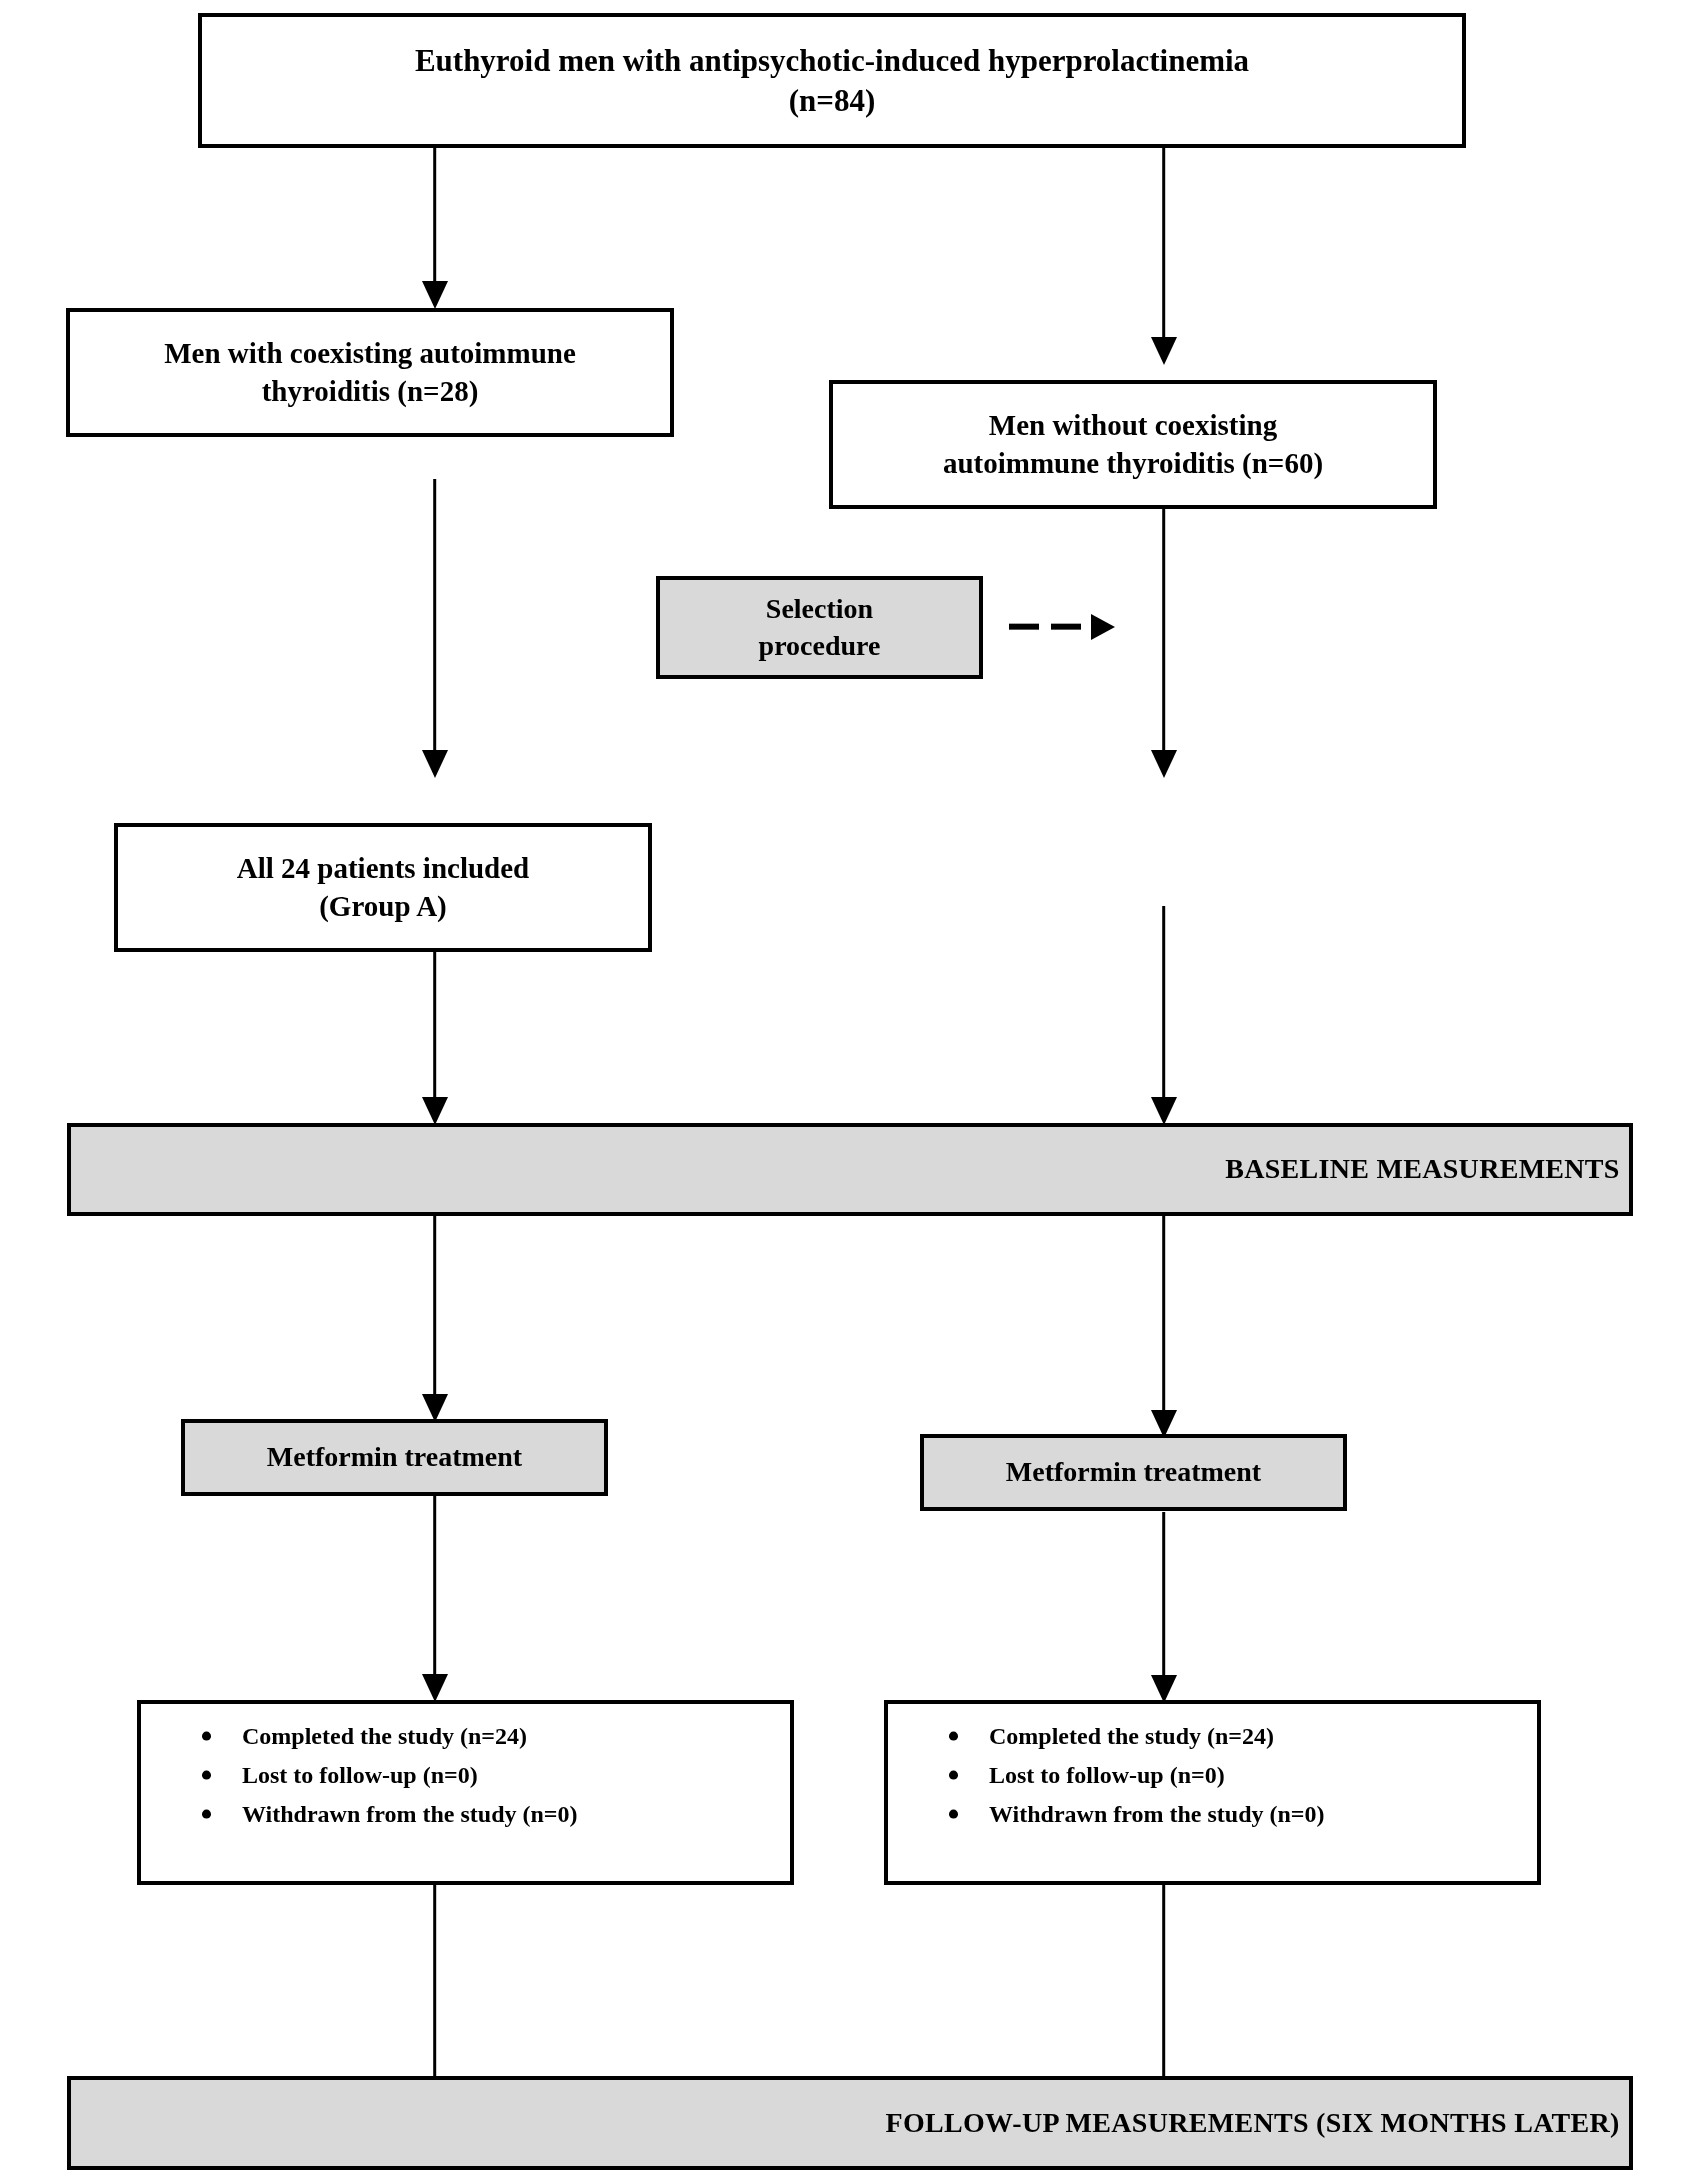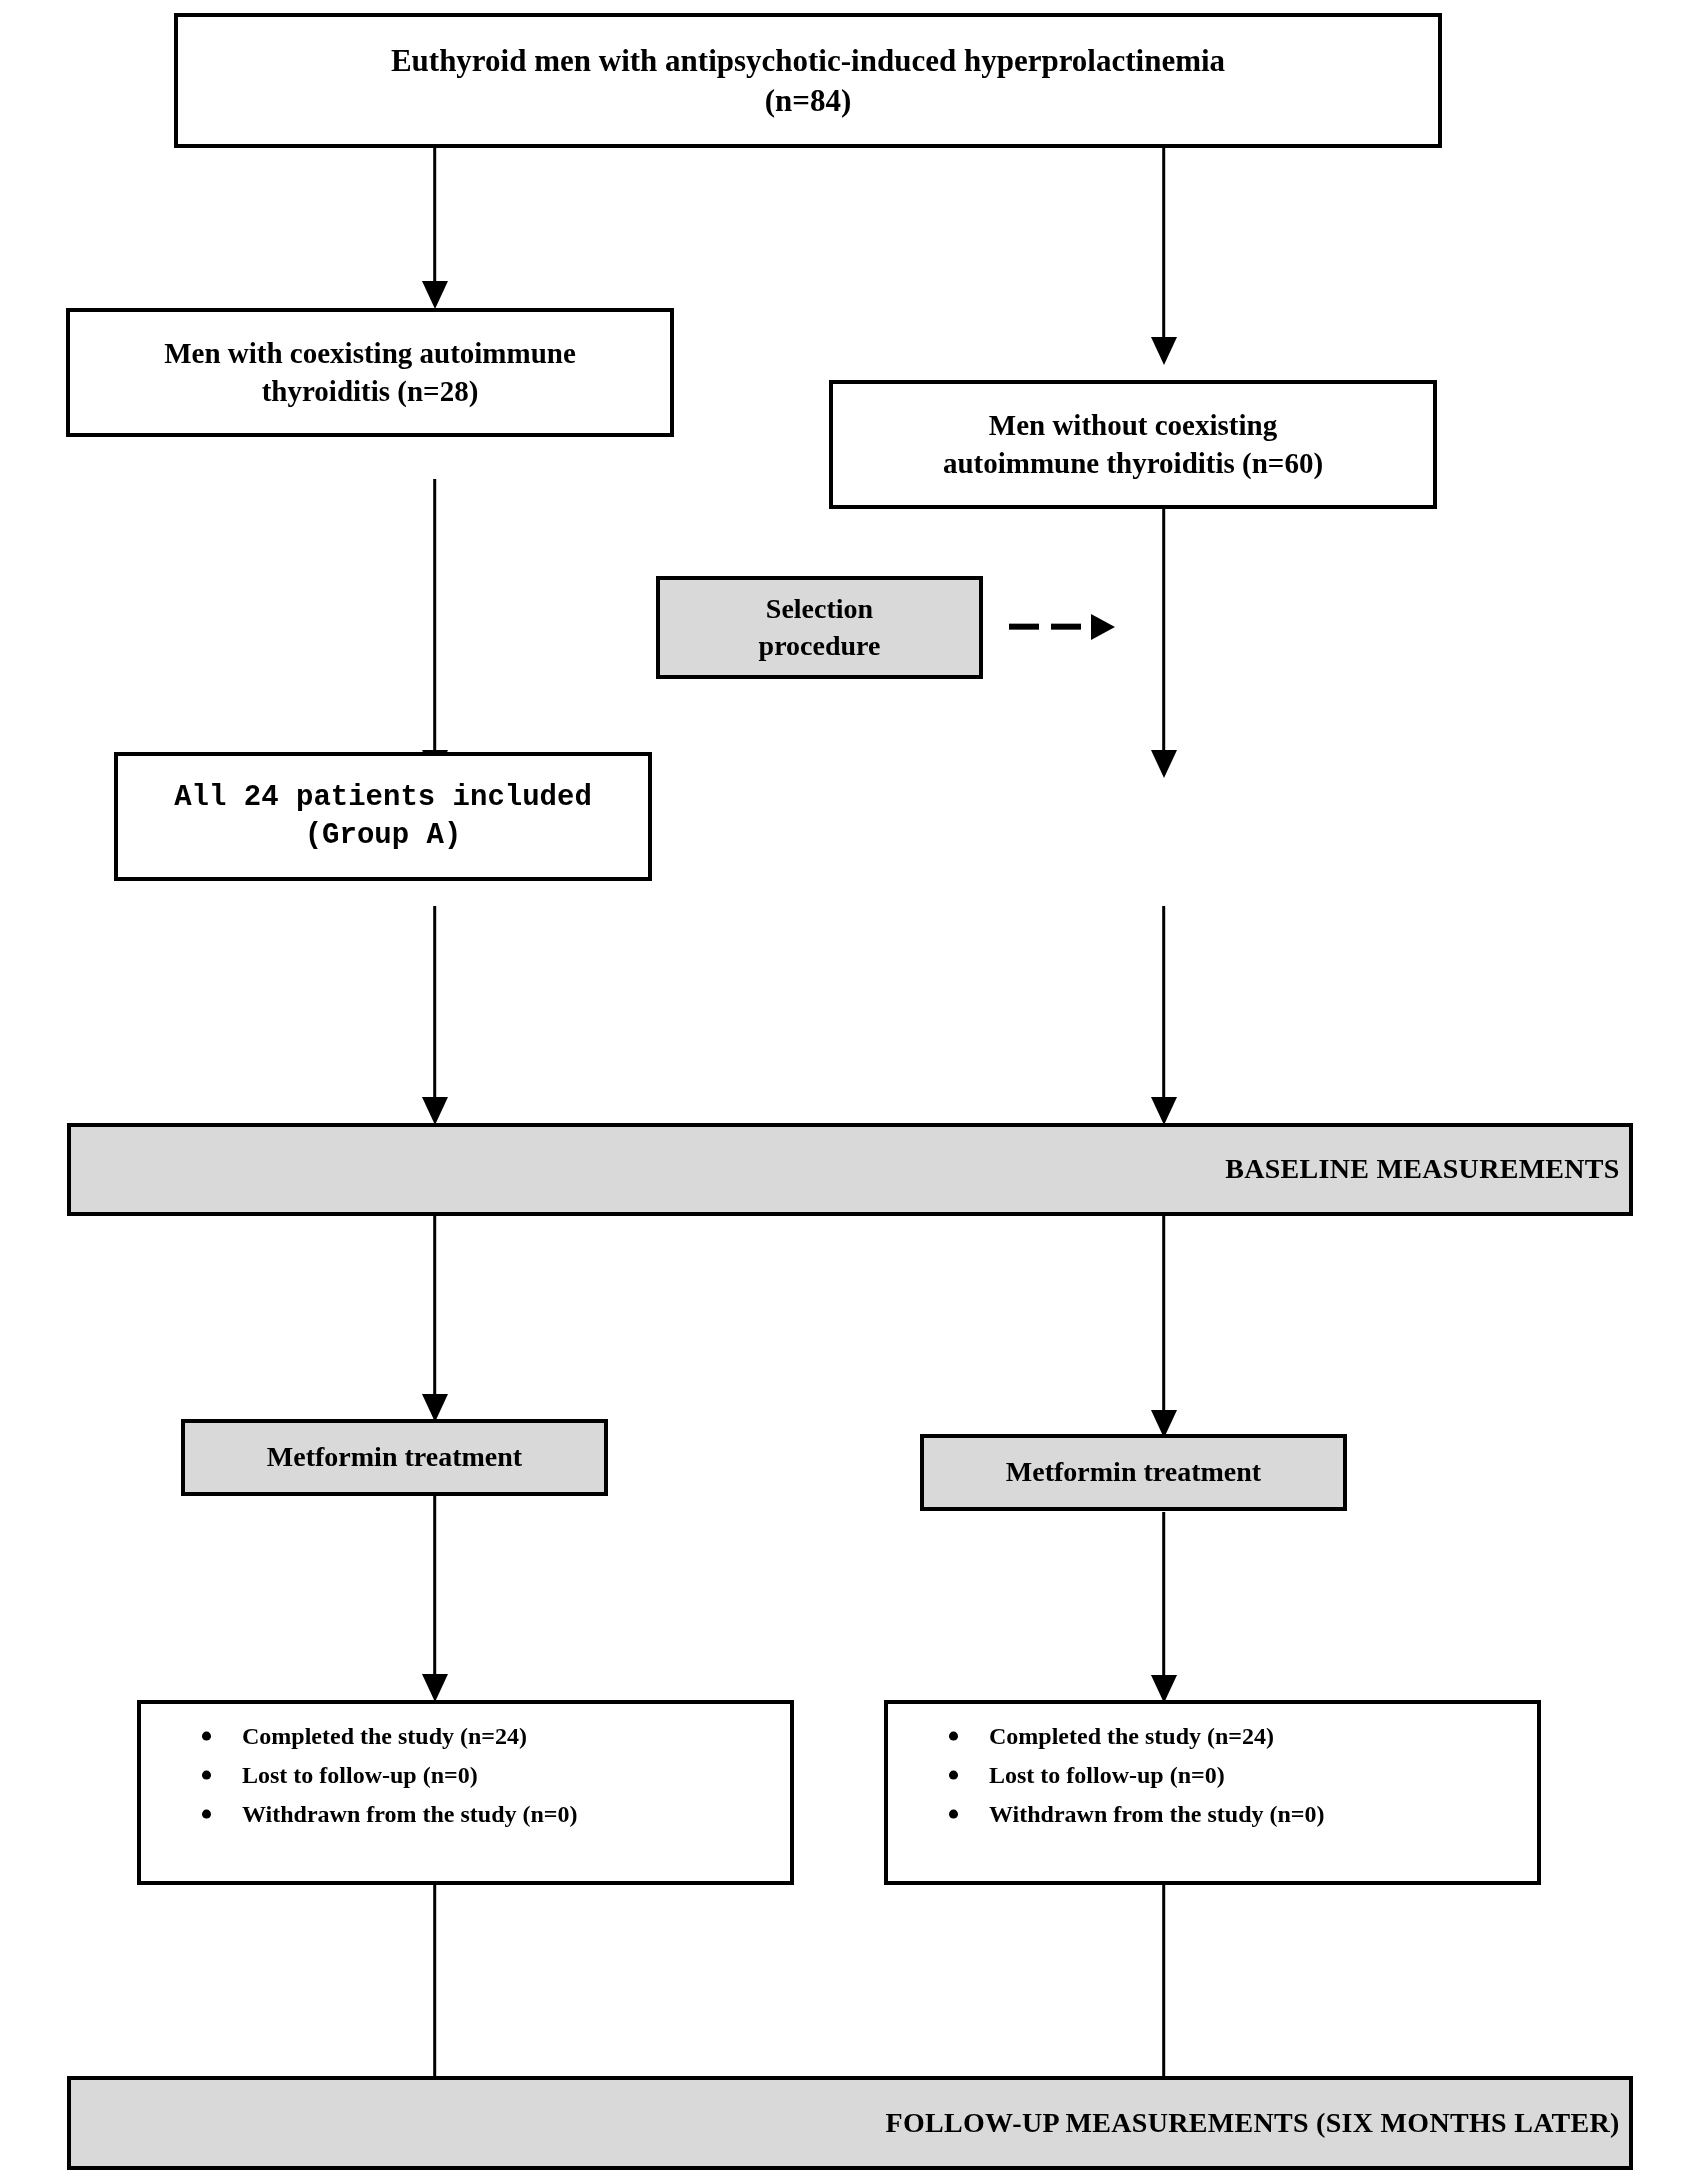--- a/index.html
+++ b/index.html
@@ -37,21 +37,21 @@
   .node.gray {
     background: #d9d9d9;
   }
   .node .txt {
     display: block;
     padding: 0 9.3px;
     white-space: pre-line;
   }
 
   
-  .f-title   { font-size: 31px; }
+  .f-title   { font-size: 31px; margin-left: 24px; }
   .f-body    { font-size: 29px; }
   .f-bar     { font-size: 28px; letter-spacing: 0.3px; justify-content: flex-end; }
   .f-small   { font-size: 28px; }
 
   
   .node.bullets {
     display: block;
     text-align: left;
     padding: 17.5px 0 15.5px 0;
   }
@@ -211,21 +211,21 @@
   <div class="node f-body" style="left:829px; top:380px; width:608px; height:129px;">
     <span class="txt">Men without coexisting
 autoimmune thyroiditis (n=60)</span>
   </div>
 
   <div class="node gray f-small" style="left:656px; top:576px; width:327px; height:103px;">
     <span class="txt">Selection
 procedure</span>
   </div>
 
-  <div class="node f-body" style="left:114px; top:752px; width:538px; height:129px;font-family:Liberation Mono, monospace;">
+  <div class="node f-body" style="left:114px; top:823px; width:538px; height:129px;">
     <span class="txt">All 24 patients included
 (Group A)</span>
   </div>
 
 
   <div class="node gray f-bar" style="left:67px; top:1123px; width:1566px; height:93px;">
     <span class="txt">BASELINE MEASUREMENTS</span>
   </div>
 
   <div class="node gray f-small" style="left:181px; top:1419px; width:427px; height:77px;">

